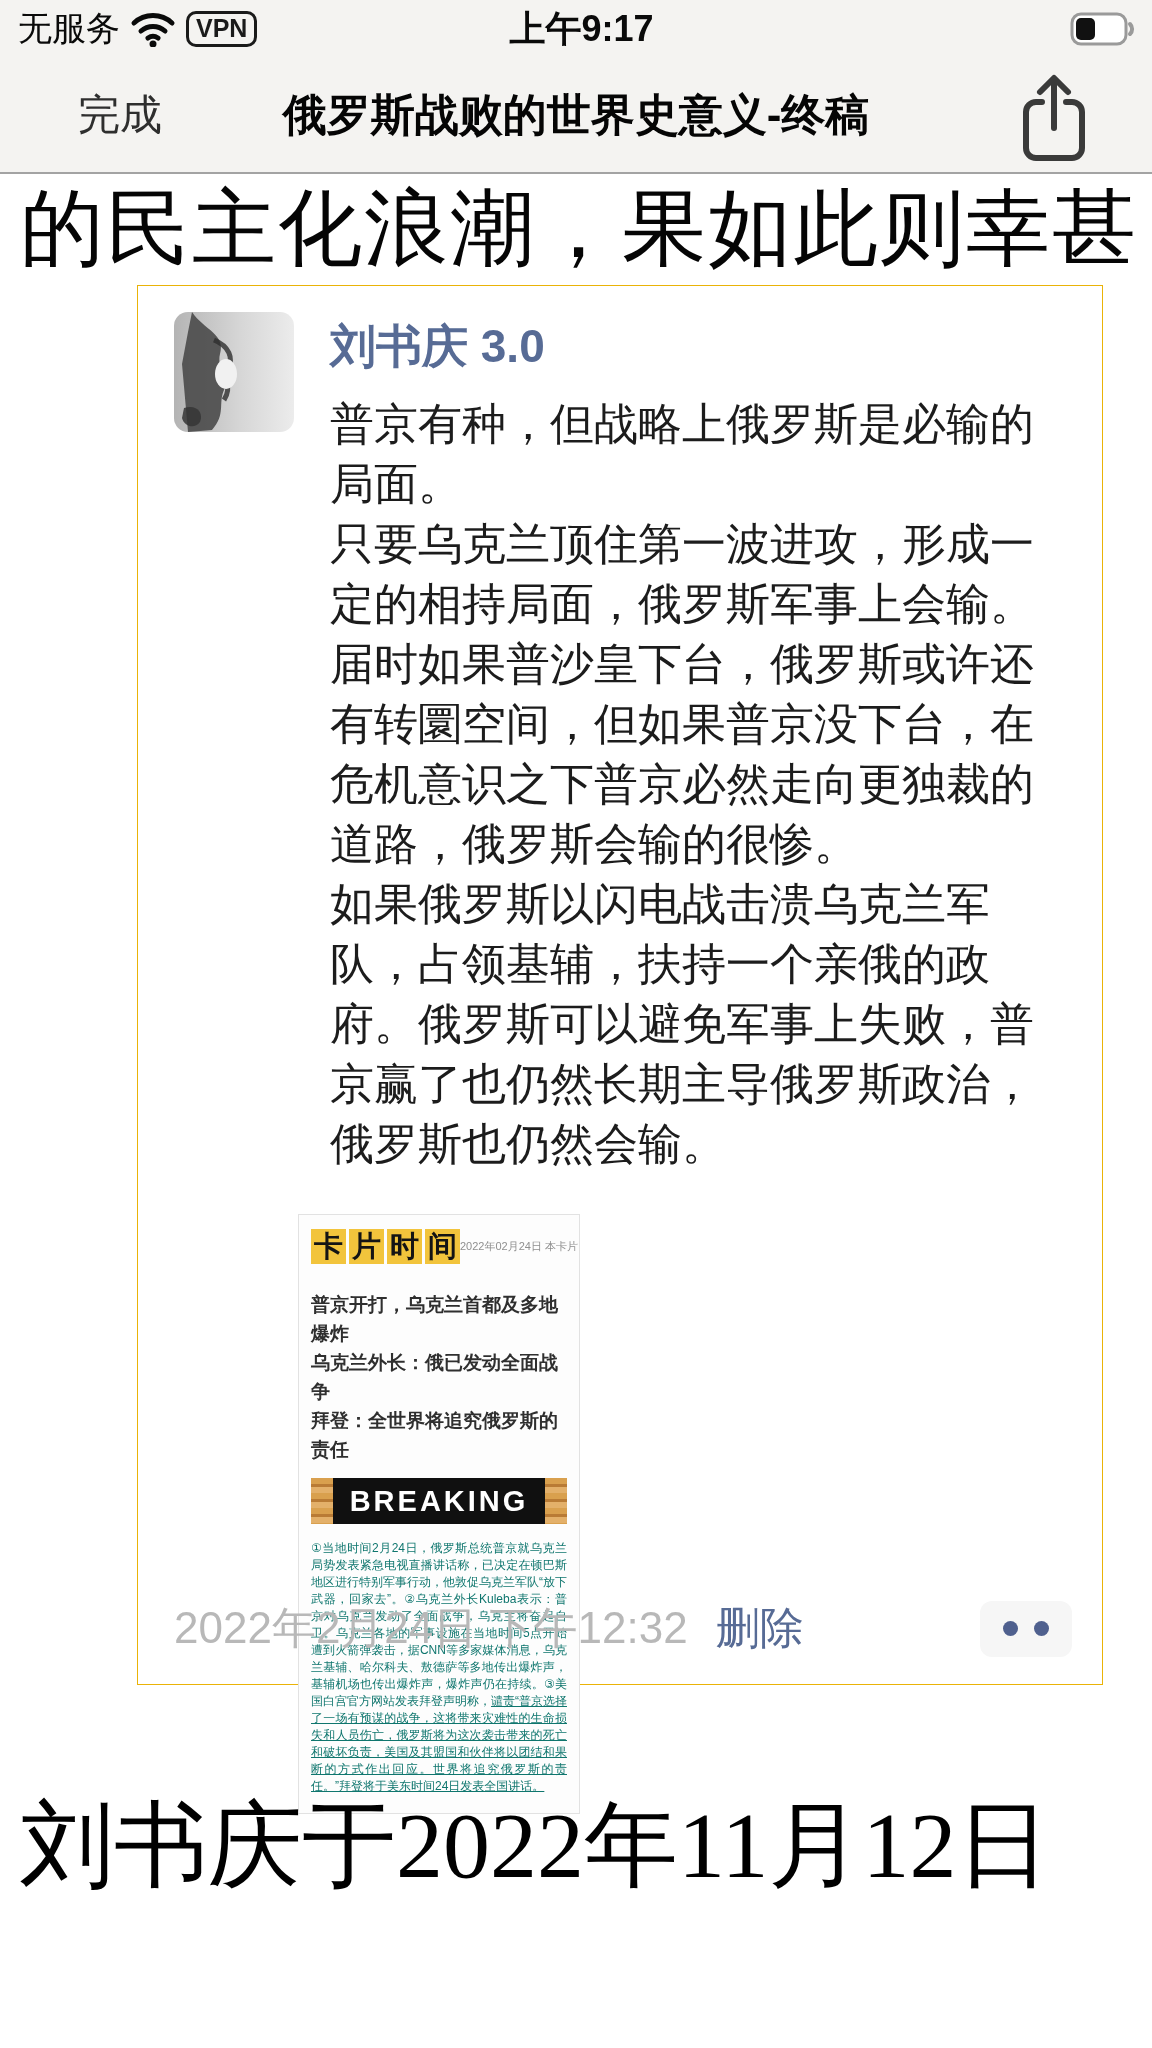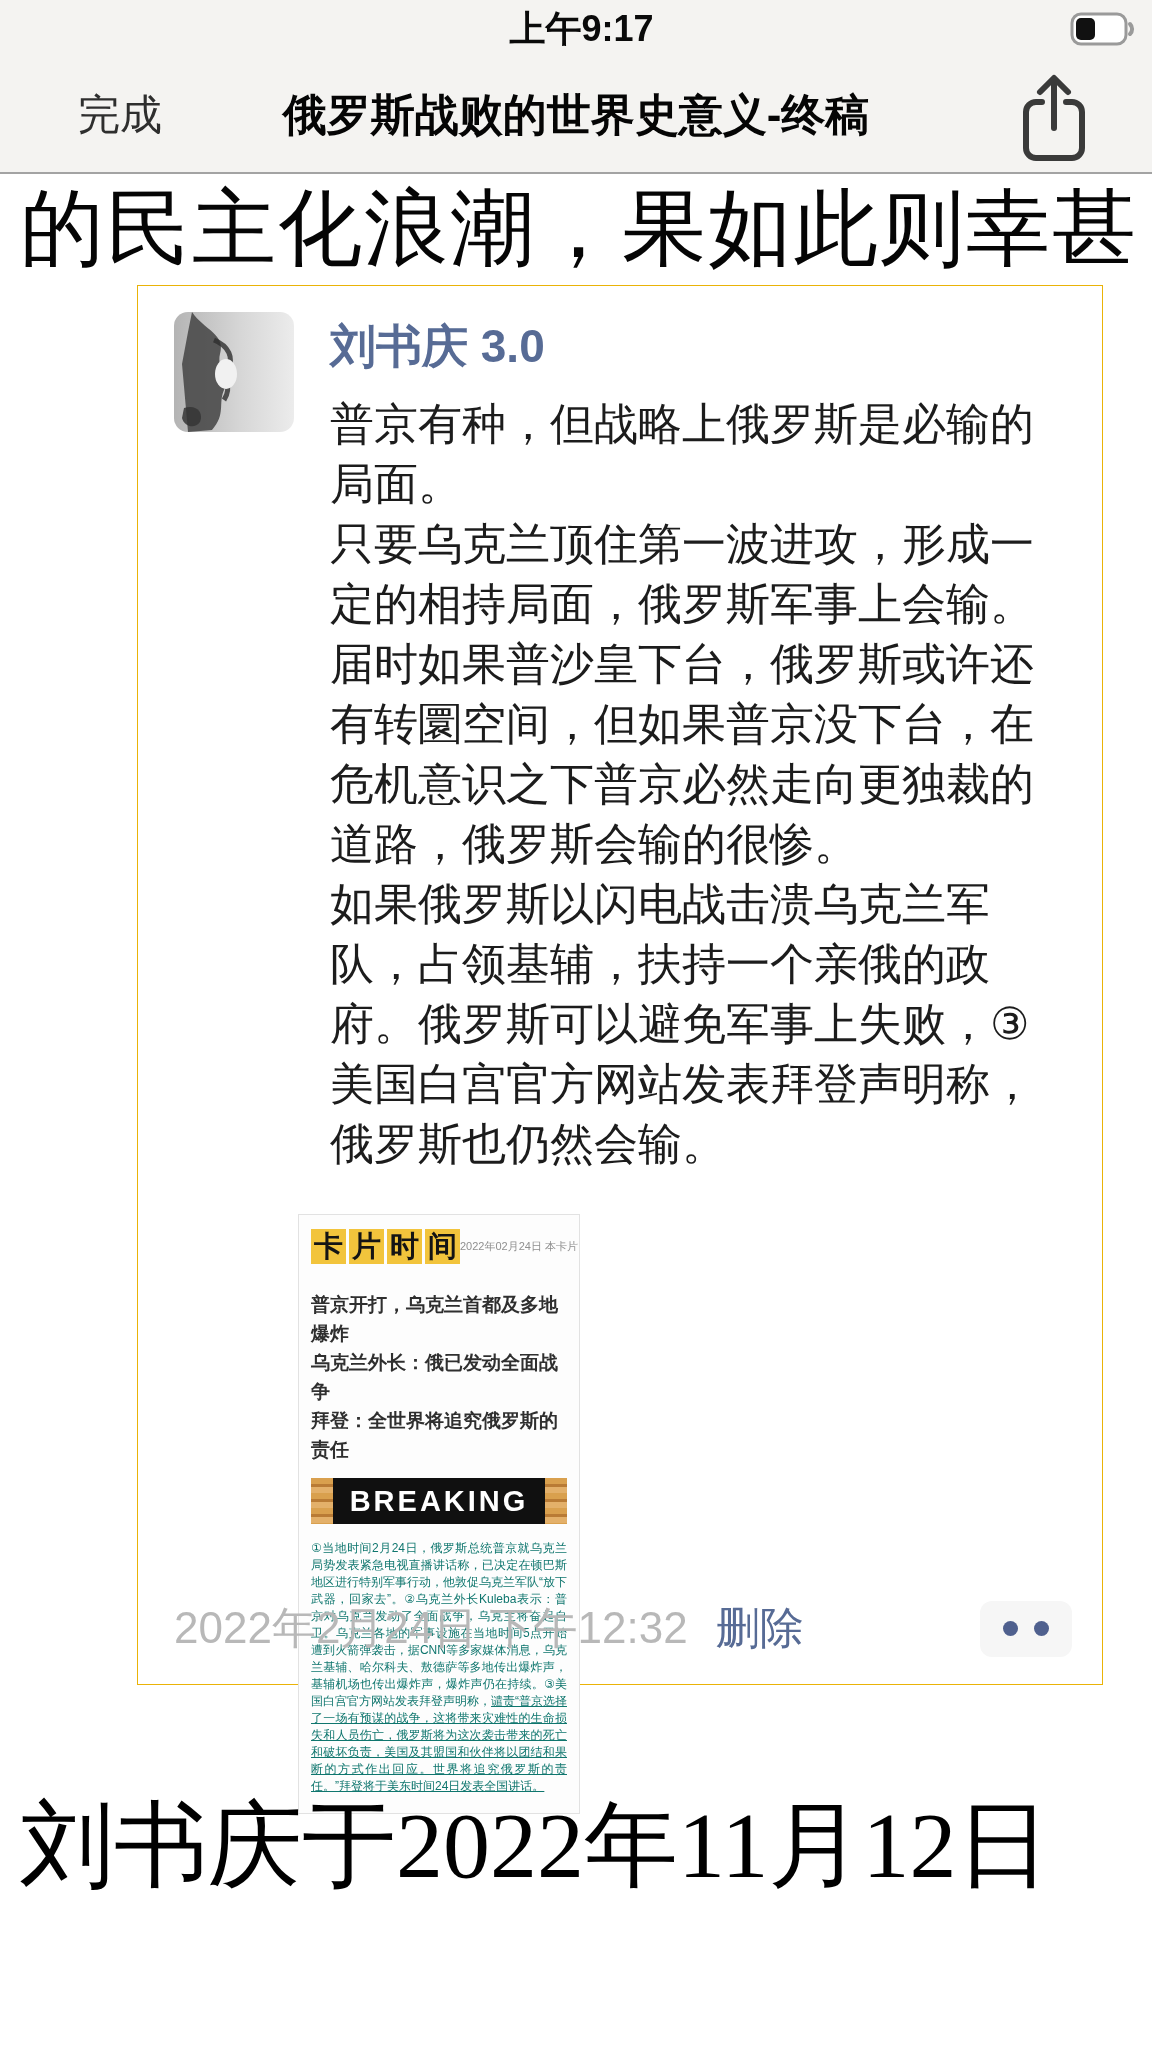--- a/index.html
+++ b/index.html
@@ -65,20 +65,32 @@
   .more-btn{margin-left:auto;width:92px;height:56px;border-radius:12px;background:#f6f6f6;
     display:flex;align-items:center;justify-content:center;gap:16px;}
   .more-btn i{width:15px;height:15px;border-radius:50%;background:#4f608e;display:block;}
 </style>
 </head>
 <body>
 
 <div class="screen">
 
   <div class="status-bar">
+    <div class="sb-left">
+      <span class="sb-carrier">无服务</span>
+      <span>
+        <svg width="46" height="40" viewBox="0 0 46 40">
+          <path d="M4,16 a28,28 0 0 1 38,0" fill="none" stroke="#0a0a0a" stroke-width="5" stroke-linecap="round"></path>
+          <path d="M11,24 a18,18 0 0 1 24,0" fill="none" stroke="#0a0a0a" stroke-width="5" stroke-linecap="round"></path>
+          <path d="M18,31 a9,9 0 0 1 10,0" fill="none" stroke="#0a0a0a" stroke-width="5" stroke-linecap="round"></path>
+          <circle cx="23" cy="37" r="3.5" fill="#0a0a0a"></circle>
+        </svg>
+      </span>
+      <span class="vpn-badge">VPN</span>
+    </div>
     <div class="sb-time">上午9:17</div>
     <div class="sb-right">
       <svg width="66" height="34" viewBox="0 0 66 34">
         <rect x="2" y="2" width="54" height="30" rx="9" fill="#ffffff" stroke="#9a9a9a" stroke-width="3"></rect>
         <rect x="6" y="6" width="19" height="22" rx="5" fill="#111111"></rect>
         <path d="M60,12 a7,7 0 0 1 0,10" fill="none" stroke="#9a9a9a" stroke-width="4" stroke-linecap="round"></path>
       </svg>
     </div>
   </div>
 
@@ -112,21 +124,21 @@
           <path d="M40,28 C55,34 60,46 54,58 C50,68 58,76 50,88" fill="none" stroke="#2e2e2e" stroke-width="5" opacity="0.8"></path>
           <ellipse cx="52" cy="62" rx="11" ry="15" fill="#f1f1f1"></ellipse>
           <path d="M10,96 C22,92 30,100 26,110 C20,118 10,114 8,106 Z" fill="#353535" opacity="0.85"></path>
         </svg>
       </div>
       <div class="post-col">
         <div class="post-author">刘书庆 3.0</div>
         <div class="post-paragraphs">
           <p>普京有种，但战略上俄罗斯是必输的局面。</p>
           <p>只要乌克兰顶住第一波进攻，形成一定的相持局面，俄罗斯军事上会输。届时如果普沙皇下台，俄罗斯或许还有转圜空间，但如果普京没下台，在危机意识之下普京必然走向更独裁的道路，俄罗斯会输的很惨。</p>
-          <p>如果俄罗斯以闪电战击溃乌克兰军队，占领基辅，扶持一个亲俄的政府。俄罗斯可以避免军事上失败，③美国白宫官方网站发表拜登声明称，俄罗斯也仍然会输。</p>
+          <p>如果俄罗斯以闪电战击溃乌克兰军队，占领基辅，扶持一个亲俄的政府。俄罗斯可以避免军事上失败，普京赢了也仍然长期主导俄罗斯政治，俄罗斯也仍然会输。</p>
         </div>
 
         <div class="news-card">
           <div class="card-header">
             <div class="brand">
               <span>卡</span>
               <span>片</span>
               <span>时</span>
               <span>间</span>
             </div>

